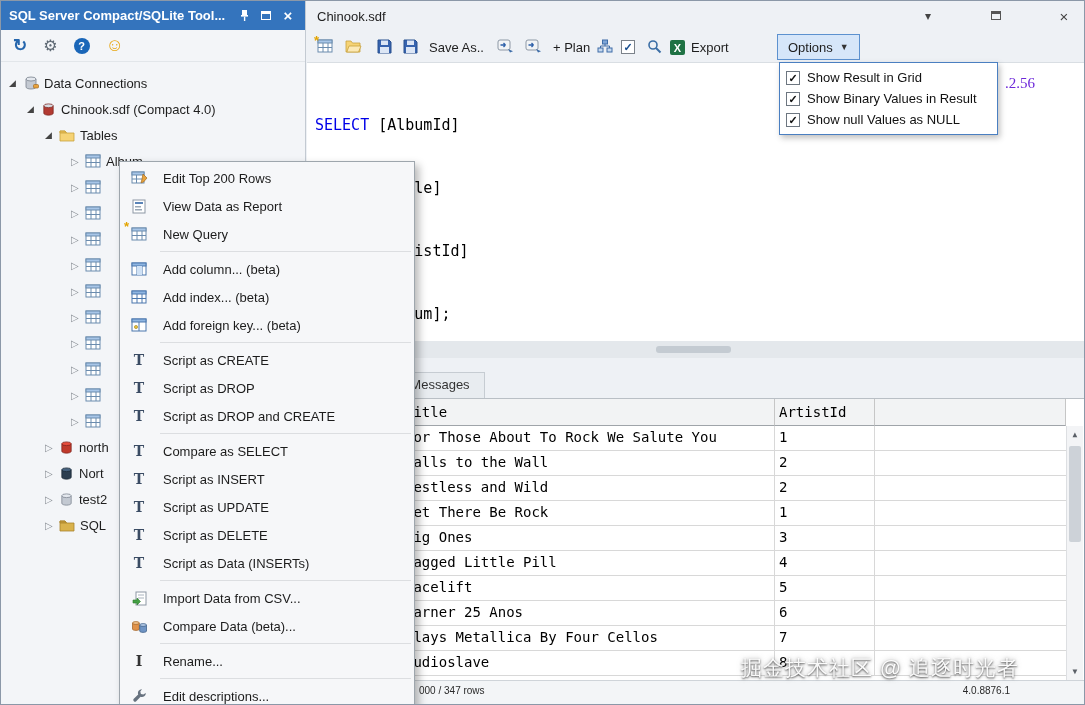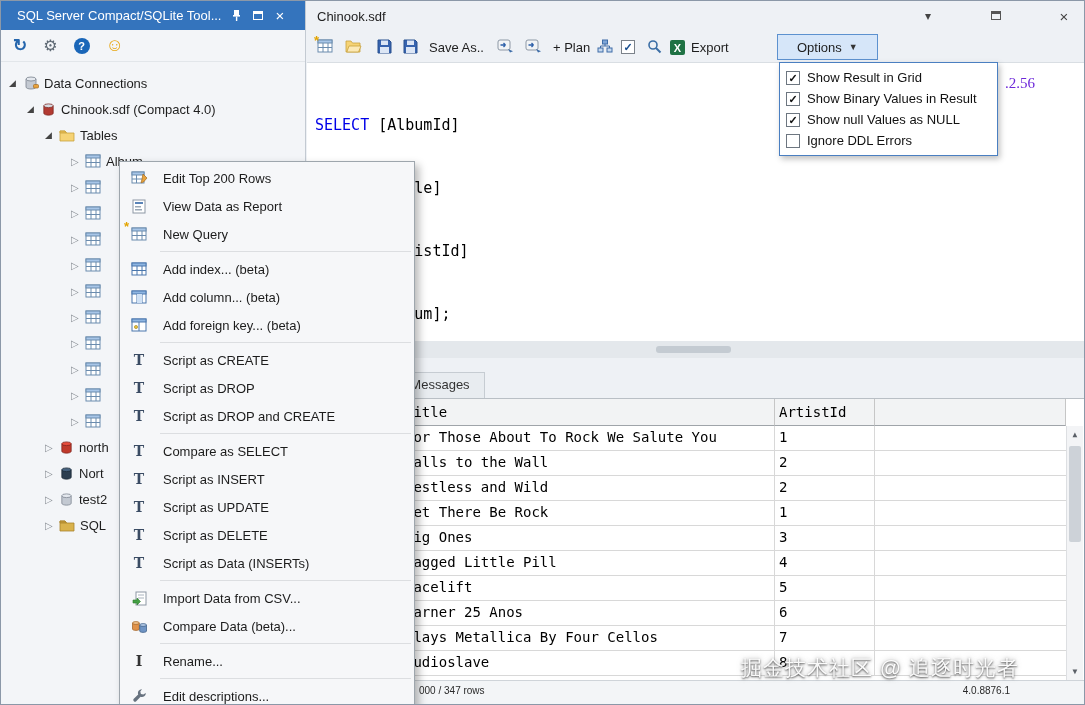--- a/index.html
+++ b/index.html
@@ -1,21 +1,21 @@
 <!DOCTYPE html>
 <html><head>
 <meta charset="utf-8">
 <style>
   * { margin:0; padding:0; box-sizing:border-box; }
   body { font-family:"Liberation Sans", sans-serif; background:#d8dde3; }
   .app { position:relative; width:1085px; height:705px; background:#eef1f5; overflow:hidden; border:1px solid #8b98a8; }
 
   
   .left-panel { position:absolute; left:0; top:0; width:305px; height:705px; background:#f3f5f8; border-right:1px solid #c3cad2; }
-  .lp-titlebar { height:29px; background:#3474bd; color:#fff; display:flex; align-items:center; padding:0 16px; font-size:13px; font-weight:normal; }
+  .lp-titlebar { height:29px; background:#3474bd; color:#fff; display:flex; align-items:center; padding:0 8px; font-size:13px; font-weight:bold; }
   .lp-title { flex:1; white-space:nowrap; overflow:hidden; }
   .tb-btn { width:18px; height:18px; display:flex; align-items:center; justify-content:center; margin-left:4px; cursor:default; }
   .float-box { width:10px; height:9px; border:1px solid #fff; border-top:3px solid #fff; display:inline-block; }
   .close-x { font-size:15px; line-height:14px; color:#fff; }
   .lp-toolbar { height:32px; display:flex; align-items:center; gap:16px; padding:0 12px; border-bottom:1px solid #e2e6ea; }
   .refresh-glyph { font-size:17px; color:#2566ad; font-weight:bold; }
   .gear-glyph { font-size:16px; color:#5f6a75; }
   .help-circle { width:16px; height:16px; border-radius:50%; background:#1a66b8; color:#fff; font-size:11px; font-weight:bold; display:flex; align-items:center; justify-content:center; }
   .smiley-glyph { font-size:18px; color:#e8a817; }
 
@@ -28,21 +28,21 @@
 
   
   .doc-bar { position:absolute; left:306px; top:0; right:0; height:30px; display:flex; align-items:center; padding:0 10px; font-size:13px; color:#222; background:#eef1f5;gap:48px; }
   .doc-title { flex:1; }
   .doc-ico { width:20px; text-align:center; color:#444; font-size:12px; }
   .doc-float { width:10px; height:9px; border:1px solid #555; border-top:3px solid #555; display:inline-block; }
 
   .rp-toolbar { position:absolute; left:306px; top:30px; right:0; height:32px; background:#eef1f5; border-bottom:1px solid #d9dee3; }
   .ti { position:absolute; top:8px; }
   .tlabel { position:absolute; top:9px; font-size:13px; color:#1e1e1e; }
-  .options-btn { position:absolute; left:470px; top:3px; height:26px; padding:0 19px; background:#d6e6f9; border:1px solid #5c91cf; display:flex; align-items:center; gap:7px; font-size:13px; color:#1e1e1e; }
+  .options-btn { position:absolute; left:470px; top:3px; height:26px; padding:0 10px; background:#d6e6f9; border:1px solid #5c91cf; display:flex; align-items:center; gap:7px; font-size:13px; color:#1e1e1e; }
   .options-btn .dd { font-size:9px; color:#333; }
   .chkbox { width:14px; height:14px; border:1px solid #7b828a; background:#fff; display:flex; align-items:center; justify-content:center; font-size:11px; font-weight:bold; color:#1a4f8f; }
   .excel-ic { width:15px; height:15px; background:#1f7244; color:#fff; font-weight:bold; font-size:11px; display:flex; align-items:center; justify-content:center; border-radius:2px; }
 
   
   .editor { position:absolute; left:306px; top:62px; right:0; height:278px; background:#fff; font-family:"DejaVu Sans Mono", monospace; font-size:15px; line-height:21px; padding:10px 0 0 8px; color:#000; white-space:pre; }
   .com { color:#007d00; }
   .kw  { color:#0000e8; }
   .ver { position:absolute; left:698px; top:10px; color:#6d28d9;font-family:Liberation Serif, serif; }
 
@@ -490,24 +490,20 @@
       <span>Show Result in Grid</span>
     </div>
     <div class="od-item">
       <span class="od-check">✓</span>
       <span>Show Binary Values in Result</span>
     </div>
     <div class="od-item">
       <span class="od-check">✓</span>
       <span>Show null Values as NULL</span>
     </div>
-    <div class="od-item">
-      <span class="od-check"></span>
-      <span>Ignore DDL Errors</span>
-    </div>
   </div>
 
   <div class="context-menu">
     <div class="mi">
       <span class="ic">
         <svg width="17" height="16" viewBox="0 0 17 16">
             <rect x="1" y="2" width="12" height="11" fill="#fff" stroke="#6b8cae"></rect>
             <rect x="1" y="2" width="12" height="3" fill="#a8c6e8" stroke="#6b8cae"></rect>
             <line x1="5.5" y1="5" x2="5.5" y2="13" stroke="#6b8cae"></line>
             <line x1="1" y1="9" x2="13" y2="9" stroke="#6b8cae"></line>
@@ -542,36 +538,36 @@
     </div>
     <div class="msep"></div>
 
     <div class="mi">
       <span class="ic">
         <svg width="16" height="14" viewBox="0 0 16 14">
             <rect x="1" y="1" width="14" height="12" fill="#fff" stroke="#4a77ad"></rect>
             <rect x="1" y="1" width="14" height="3" fill="#8fb6e2" stroke="#4a77ad"></rect>
             <line x1="6" y1="4" x2="6" y2="13" stroke="#4a77ad"></line>
             <line x1="11" y1="4" x2="11" y2="13" stroke="#4a77ad"></line>
-            <line x1="1" y1="8.5" x2="15" y2="8.5" stroke="#4a77ad"></line>
-          </svg>
-      </span>
-      <span class="ml">Add index... (beta)</span>
+            <rect x="6" y="4" width="5" height="9" fill="#cfe1f5"></rect>
+          </svg>
+      </span>
+      <span class="ml">Add column... (beta)</span>
     </div>
     <div class="mi">
       <span class="ic">
         <svg width="16" height="14" viewBox="0 0 16 14">
             <rect x="1" y="1" width="14" height="12" fill="#fff" stroke="#4a77ad"></rect>
             <rect x="1" y="1" width="14" height="3" fill="#8fb6e2" stroke="#4a77ad"></rect>
             <line x1="6" y1="4" x2="6" y2="13" stroke="#4a77ad"></line>
             <line x1="11" y1="4" x2="11" y2="13" stroke="#4a77ad"></line>
-            <rect x="6" y="4" width="5" height="9" fill="#cfe1f5"></rect>
-          </svg>
-      </span>
-      <span class="ml">Add column... (beta)</span>
+            <line x1="1" y1="8.5" x2="15" y2="8.5" stroke="#4a77ad"></line>
+          </svg>
+      </span>
+      <span class="ml">Add index... (beta)</span>
     </div>
     <div class="mi">
       <span class="ic">
         <svg width="16" height="14" viewBox="0 0 16 14">
             <rect x="1" y="1" width="14" height="12" fill="#fff" stroke="#4a77ad"></rect>
             <rect x="1" y="1" width="14" height="3" fill="#8fb6e2" stroke="#4a77ad"></rect>
             <line x1="8" y1="4" x2="8" y2="13" stroke="#4a77ad"></line>
             <circle cx="5" cy="9" r="1.6" fill="#e8c23a" stroke="#9c7d1a" stroke-width=".6"></circle>
           </svg>
       </span>

